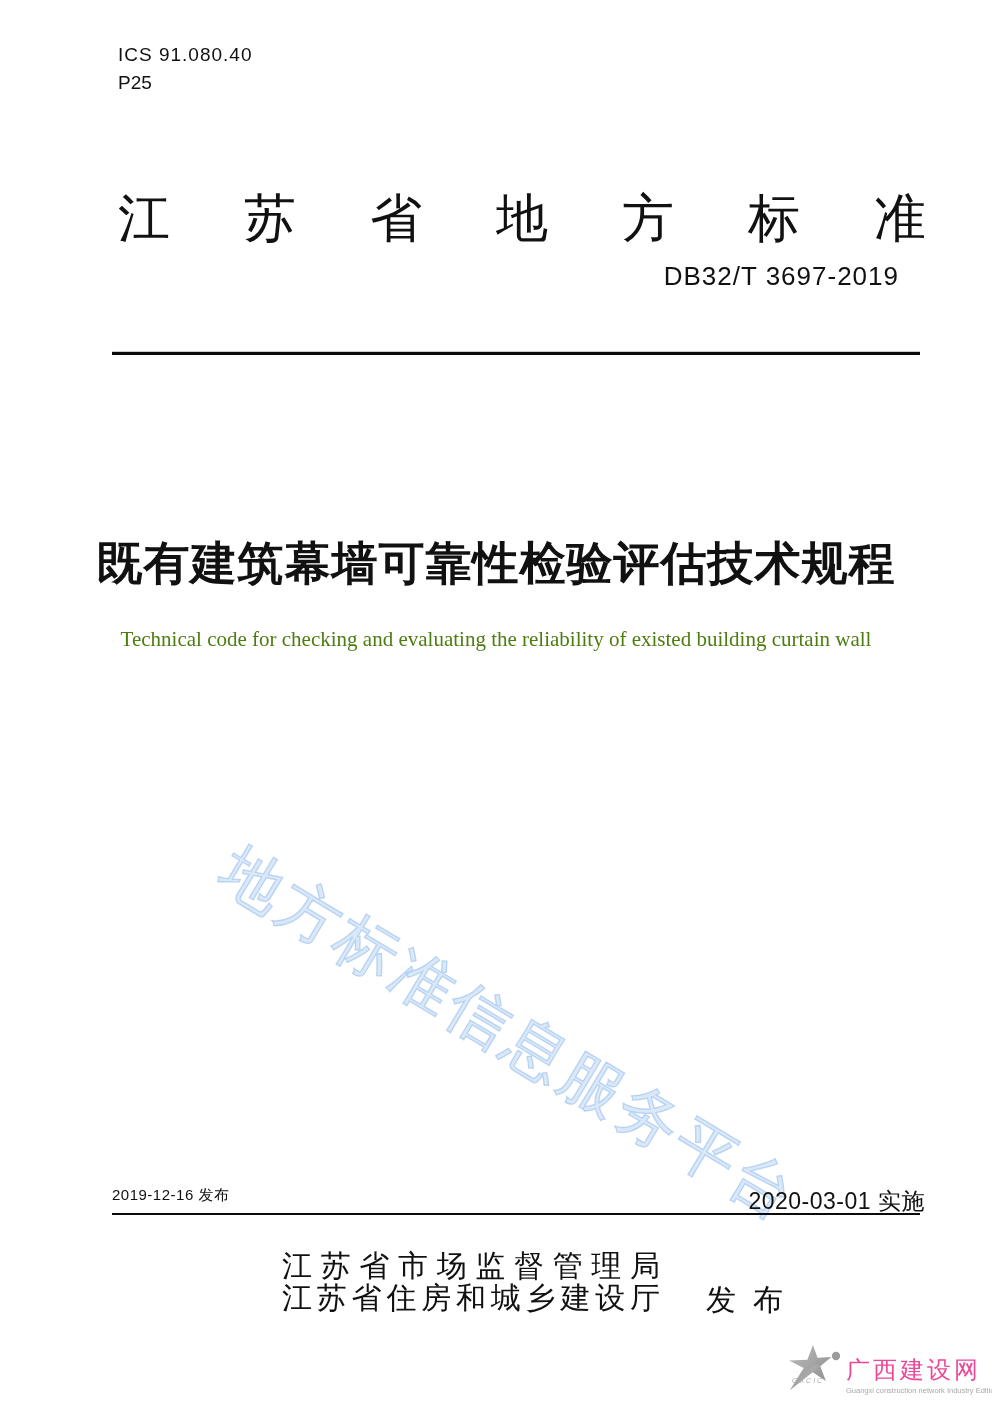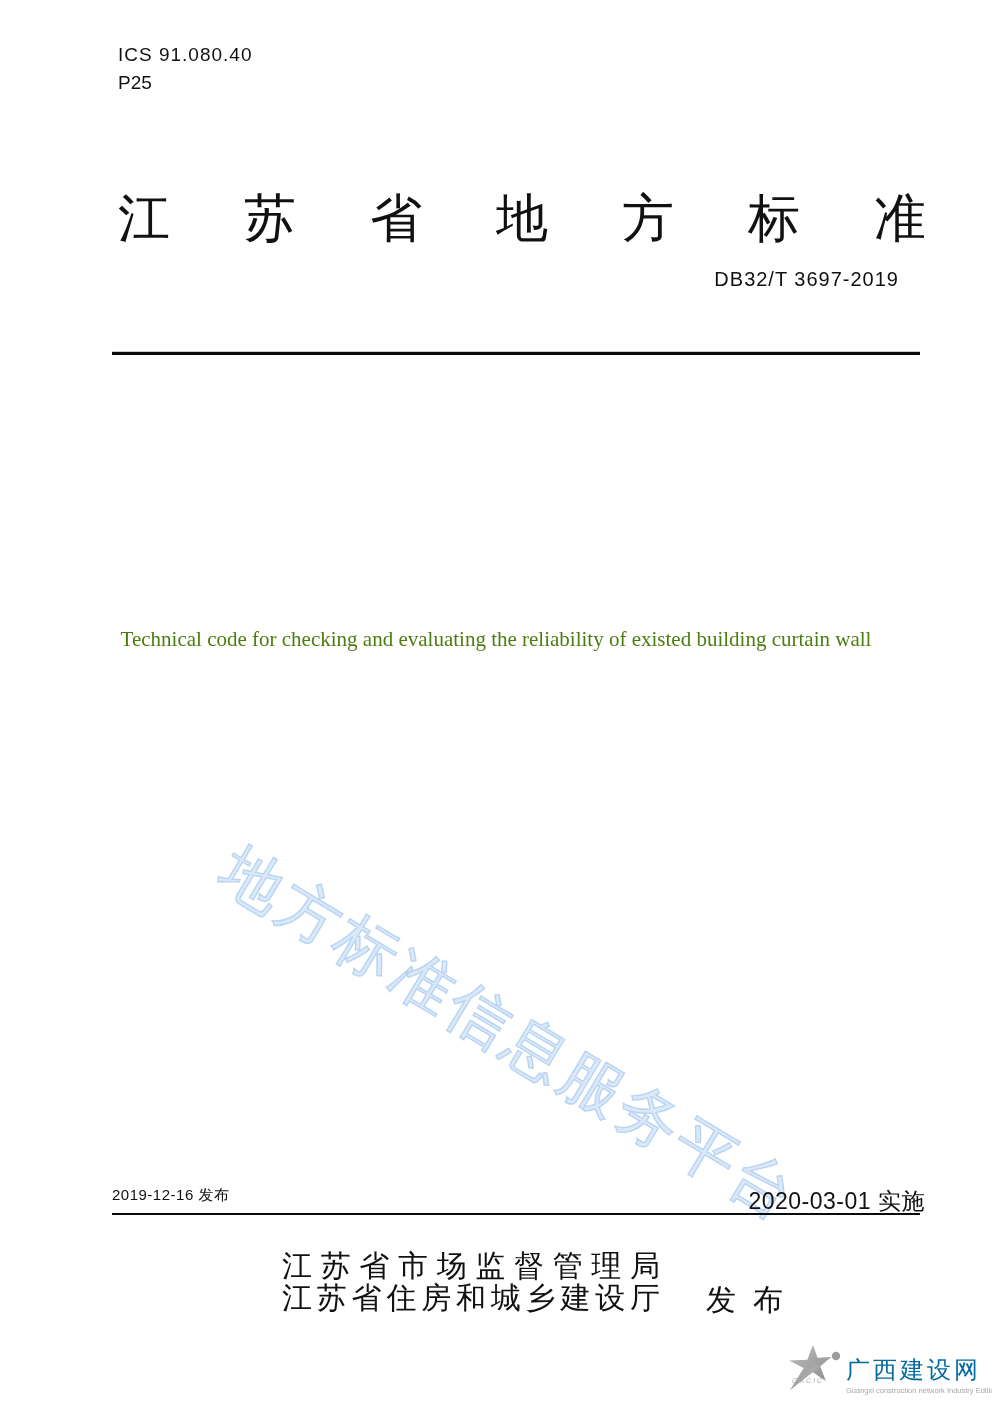--- a/index.html
+++ b/index.html
@@ -26,22 +26,22 @@
     font-weight: 700; font-size: 80px; line-height: 1;
     letter-spacing: 4px;
   }
   .standard-name {
     position: absolute; left: 118px; top: 190px; width: 808px;
     font-size: 52px; line-height: 1.1;
     text-align: justify; text-align-last: justify;
     white-space: nowrap-off;
   }
   .doc-number {
-    position: absolute; right: 93px; top: 268px;
-    font-size: 20px; letter-spacing: 1px;
+    position: absolute; right: 93px; top: 261px;
+    font-size: 26px; letter-spacing: 1px;
   }
   .rule-top {
     position: absolute; left: 112px; top: 351px; width: 808px; height: 3px;
     background: #0a0a0a;
     border-top: 1px solid #cccccc;
   }
   .doc-title {
     position: absolute; left: 0; top: 533px; width: 100%;
     text-align: center;
     font-size: 46px; font-weight: 700; letter-spacing: 1px;
@@ -90,21 +90,21 @@
   }
   .logo-star { position: absolute; left: 0; top: 6px; }
   .logo-small-text {
     position: absolute; left: 10px; top: 39px;
     font-size: 7px; font-style: italic; letter-spacing: 2px;
     color: #ababab;
   }
   .logo-name {
     position: absolute; left: 64px; top: 16px;
     font-size: 24px; letter-spacing: 3px; white-space: nowrap;
-    color: #0369a1;
+    color: #ec4899;
   }
   .logo-tagline {
     position: absolute; left: 64px; top: 48px;
     font-size: 7.5px; white-space: nowrap;
     color: #a8a8a8;
   }
 </style>
 </head>
 <body>
 
@@ -113,20 +113,21 @@
   <div class="ics">ICS 91.080.40</div>
   <div class="pclass">P25</div>
 
 
   <div class="standard-name">江苏省地方标准</div>
 
   <div class="doc-number">DB32/T 3697-2019</div>
 
   <div class="rule-top"></div>
 
+  <div class="doc-title">既有建筑幕墙可靠性检验评估技术规程</div>
 
   <div class="doc-subtitle">Technical code for checking and evaluating the reliability of existed building curtain wall</div>
 
   <div class="watermark">地方标准信息服务平台</div>
 
   <div class="release-date">2019-12-16 发布</div>
   <div class="implement-date">2020-03-01 实施</div>
 
   <div class="rule-bottom"></div>
 

